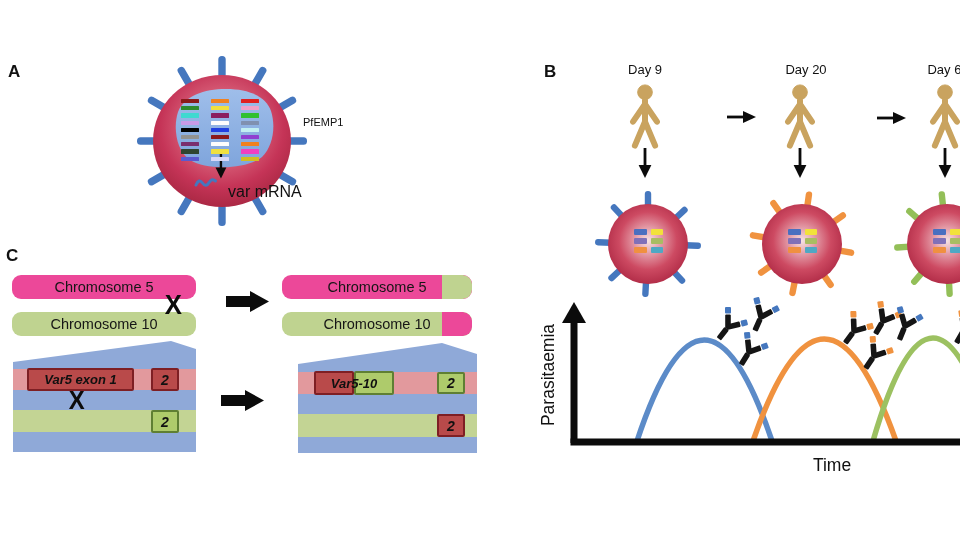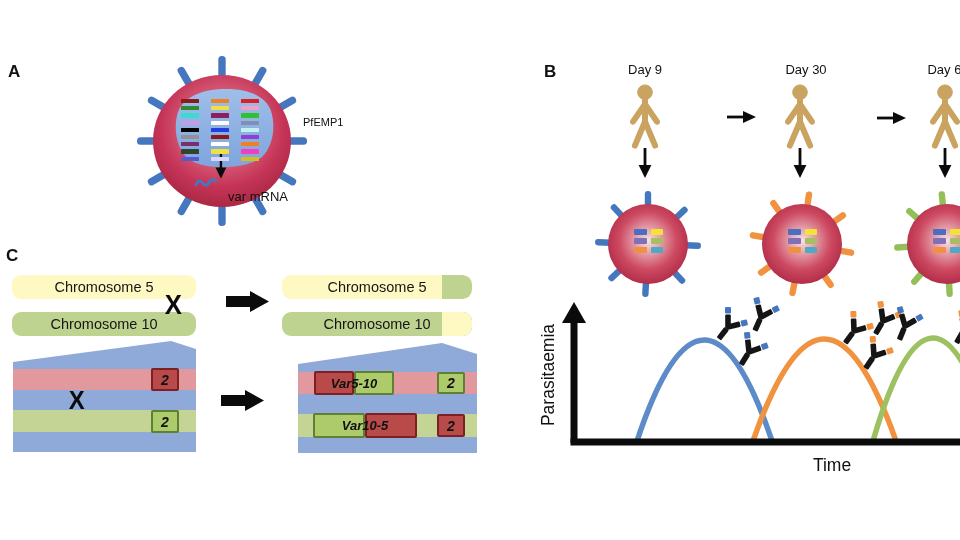--- a/index.html
+++ b/index.html
@@ -4,21 +4,21 @@
 <style>
   html,body{margin:0;padding:0;background:#fff}
   .stage{position:relative;width:960px;height:540px;background:#ffffff;overflow:hidden;
          font-family:"Liberation Sans",sans-serif;color:#111}
   .abs{position:absolute}
   .plabel{font-weight:700;font-size:17px;letter-spacing:.5px}
   .daylab{font-size:13px;transform:translateX(-50%);white-space:nowrap}
   .axlab{font-size:17.5px;white-space:nowrap}
   .chrbar{position:absolute;height:24px;border-radius:9px;display:flex;align-items:center;
           justify-content:center;font-size:14.5px;color:#161616;overflow:hidden}
-  .pinkbar{background:#fef9c3}
+  .pinkbar{background:#ec4899}
   .greenbar{background:#BFD390}
   .cap{position:absolute;top:0;right:0;width:30px;height:100%}
   .band{position:absolute}
   .pinkband{background:#E2999D}
   .greenband{background:#C3D494}
   .exonbox{position:absolute;display:flex;align-items:center;justify-content:center;
            font-style:italic;font-weight:700;font-size:13px;color:#101010;
            border:2.5px solid;border-radius:2px;box-sizing:border-box}
   .redfill{background:#B94A4A;border-color:#7E1F24}
   .grnfill{background:#AECB6B;border-color:#5F7F33}
@@ -247,24 +247,24 @@
         <div style="background: rgb(48, 192, 48);"></div>
         <div style="background: rgb(128, 144, 176);"></div>
         <div style="background: rgb(194, 239, 242);"></div>
         <div style="background: rgb(144, 64, 208);"></div>
         <div style="background: rgb(240, 128, 32);"></div>
         <div style="background: rgb(240, 64, 192);"></div>
         <div style="background: rgb(208, 192, 32);"></div>
       </div>
   </div>
   <div class="abs" style="left:303px;top:116px;font-size:11px">PfEMP1</div>
-  <div class="abs" style="left:228px;top:189px;font-size:13px">var mRNA</div>
+  <div class="abs" style="left:228px;top:183px;font-size:16px">var mRNA</div>
 
   <div class="abs daylab" style="left:645px;top:62px">Day 9</div>
-  <div class="abs daylab" style="left:806px;top:62px">Day 30</div>
+  <div class="abs daylab" style="left:806px;top:62px">Day 20</div>
   <div class="abs daylab" style="left:948px;top:62px">Day 60</div>
 
   <div class="mini" style="left:634px;top:229px">
     <div data-swatches="panels.b.cell_bar_columns.0">
         <div style="background: rgb(74, 111, 192);"></div>
         <div style="background: rgb(128, 112, 184);"></div>
         <div style="background: rgb(240, 144, 64);"></div>
       </div>
     <div data-swatches="panels.b.cell_bar_columns.1">
         <div style="background: rgb(242, 226, 58);"></div>
@@ -312,32 +312,28 @@
     <div class="cap greenbar" style="border-radius:0 9px 9px 0"></div>
     <span style="position:relative">Chromosome 5</span>
   </div>
   <div class="chrbar greenbar" style="left:282px;top:312px;width:190px">
     <div class="cap pinkbar" style="border-radius:0 9px 9px 0"></div>
     <span style="position:relative">Chromosome 10</span>
   </div>
 
   <div class="band pinkband" style="left:13px;top:369px;width:183px;height:21px"></div>
   <div class="band greenband" style="left:13px;top:410px;width:183px;height:22px"></div>
+  <div class="exonbox redfill" style="left:27px;top:368px;width:107px;height:23px">Var5 exon 1</div>
   <div class="exonbox redfill" style="left:151px;top:368px;width:28px;height:23px;font-size:14px">2</div>
   <div class="exonbox grnfill" style="left:151px;top:410px;width:28px;height:23px;font-size:14px">2</div>
   <div class="xmark" style="left:68px;top:387px;font-size:26px">X</div>
 
   <div class="band pinkband" style="left:298px;top:372px;width:179px;height:22px"></div>
   <div class="band greenband" style="left:298px;top:414px;width:179px;height:23px"></div>
   <div class="exonbox split" style="left:314px;top:371px;width:80px;height:24px">
     <div class="half redfill"></div>
     <div class="half grnfill"></div>
     <div class="boxlab">Var5-10</div>
   </div>
   <div class="exonbox grnfill" style="left:437px;top:372px;width:28px;height:22px;font-size:14px">2</div>
-  <div class="exonbox split" style="left:313px;top:413px;width:104px;height:25px">
-    <div class="half grnfill"></div>
-    <div class="half redfill"></div>
-    <div class="boxlab">Var10-5</div>
-  </div>
   <div class="exonbox redfill" style="left:437px;top:414px;width:28px;height:23px;font-size:14px">2</div>
 
 </div>
 
 </body></html>

